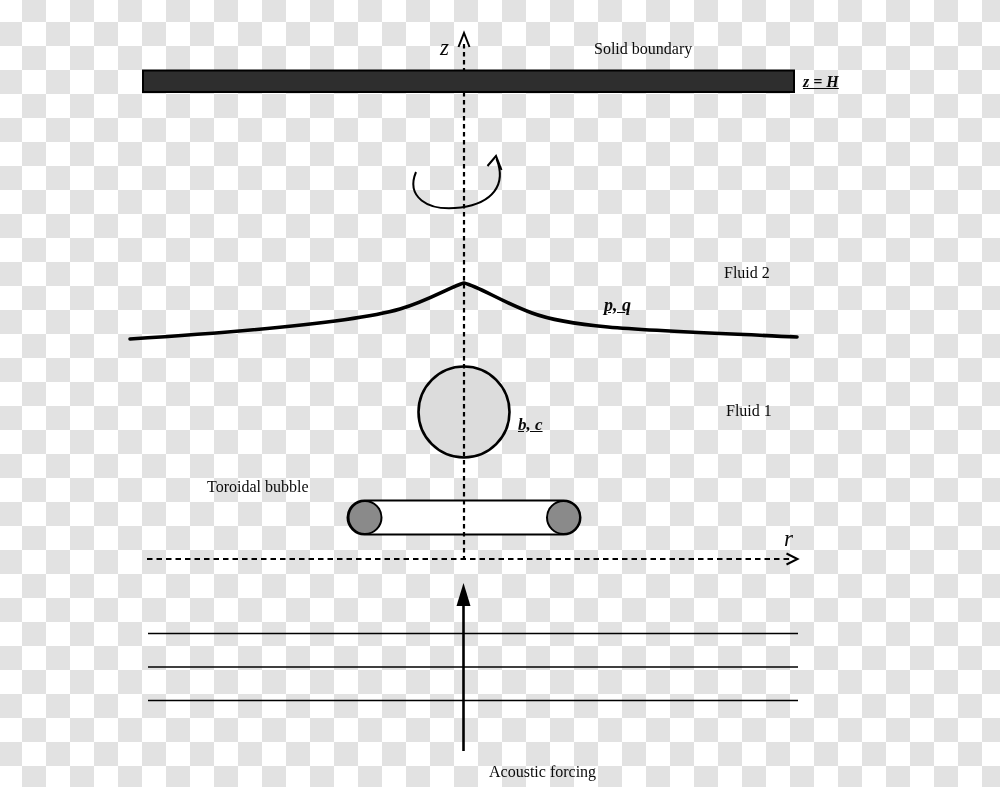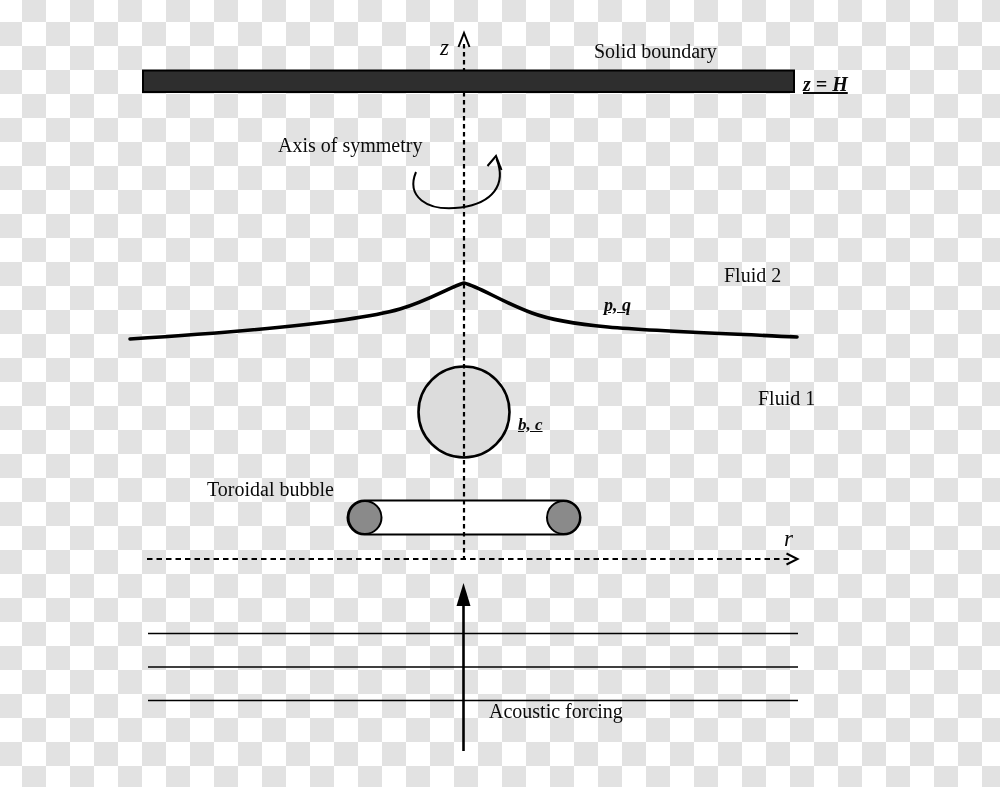--- a/index.html
+++ b/index.html
@@ -11,21 +11,21 @@
     background-color:#ffffff;
     background-image:conic-gradient(#e2e2e2 0 25%, #ffffff 0 50%, #e2e2e2 0 75%, #ffffff 0);
     background-size:48px 48px;
     background-position:-2px -2px;
     font-family:"Liberation Serif","DejaVu Serif",serif;
     color:#0a0a0a;
   }
   .stage > svg{position:absolute;left:0;top:0;}
   .lbl{
     position:absolute;
-    font-size:20px;
+    font-size:16px;
     line-height:1;
     white-space:nowrap;
     color:#0a0a0a;
     user-select:none;
   }
   .lbl.math{font-style:italic;font-weight:bold;text-decoration:underline;}
   .lbl.axisvar{font-style:italic;font-size:23px;}
 </style>
 </head>
 <body>
@@ -62,30 +62,29 @@
     <line x1="148" y1="667" x2="798" y2="667" stroke-width="1.5" stroke="#000000"></line>
     <line x1="148" y1="700.5" x2="798" y2="700.5" stroke-width="1.5" stroke="#000000"></line>
   </svg>
 
   <div class="lbl axisvar" style="left:440px;top:36px;">z</div>
 
   <div class="lbl" style="left:594px;top:41px;">Solid boundary</div>
 
   <div class="lbl math" style="left:803px;top:74px;">z = H</div>
 
-  <div class="lbl" style="left:278px;top:135px;">Axis of symmetry</div>
 
   <div class="lbl" style="left:724px;top:265px;text-align:center;">Fluid 2</div>
 
   <div class="lbl math" style="left:604px;top:296px;font-size:18px;">p, q</div>
 
 
-  <div class="lbl" style="left:726px;top:388px;margin-left:32px;">Fluid 1</div>
+  <div class="lbl" style="left:726px;top:403px;">Fluid 1</div>
 
   <div class="lbl math" style="left:518px;top:416px;font-size:17px;">b, c</div>
 
   <div class="lbl" style="left:207px;top:479px;">Toroidal bubble</div>
 
   <div class="lbl axisvar" style="left:784px;top:527px;">r</div>
 
-  <div class="lbl" style="left:489px;top:701px;">Acoustic forcing</div>
+  <div class="lbl" style="left:489px;top:764px;">Acoustic forcing</div>
 
 </div>
 
 </body></html>

